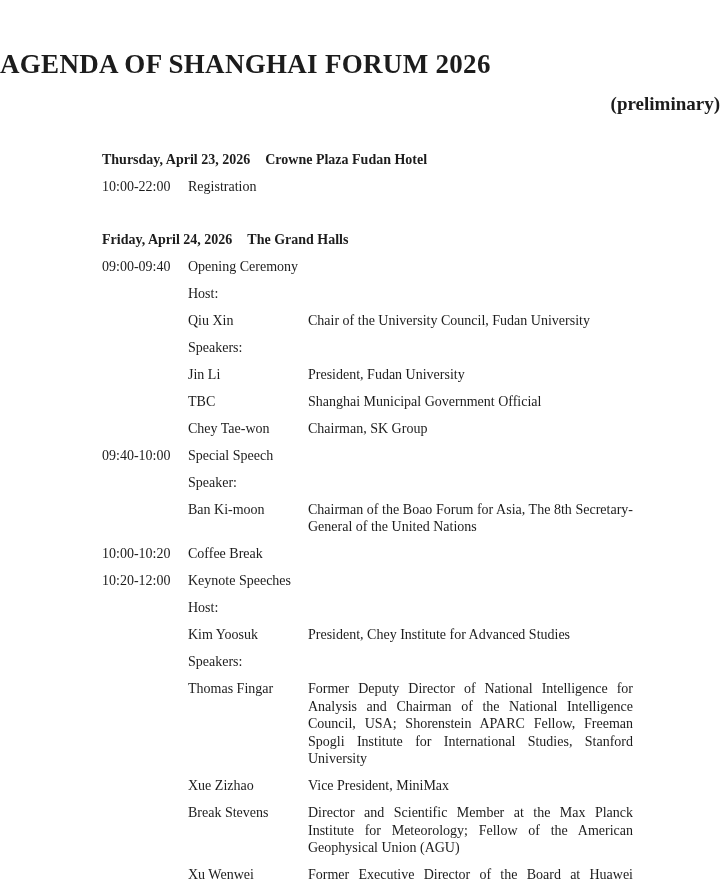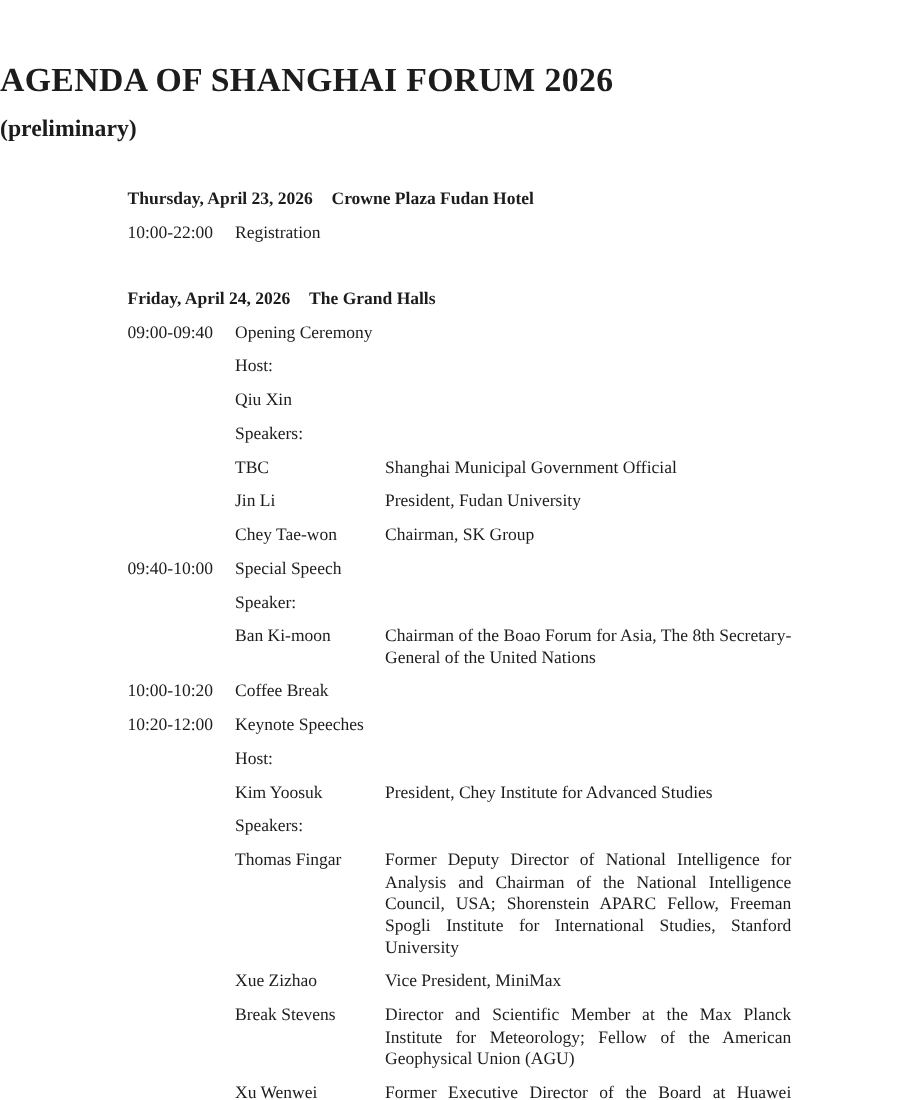--- a/index.html
+++ b/index.html
@@ -16,21 +16,21 @@
   .doc-title {
     font-size: 27px;
     font-weight: bold;
     margin: 0;
     line-height: 30px;
     letter-spacing: 0.3px;
   }
   .doc-subtitle {
     font-size: 19px;
     font-weight: bold;
-    text-align: left;
+    text-align: right;
     margin: 13px 0 0 0;
     line-height: 24px;
   }
 
   .agenda {
     margin-top: 33px;
     font-size: 14px;
     line-height: 17.5px;
   }
   .row {
@@ -73,34 +73,35 @@
         <span class="time">09:00-09:40</span>
         <span class="col2 event-title">Opening Ceremony</span>
       </div>
       <div class="row item">
         <span class="time"></span>
         <span class="col2 role">Host:</span>
       </div>
       <div class="row item">
         <span class="time"></span>
         <span class="col2 name">Qiu Xin</span>
+        <span class="col3 desc">Chair of the University Council, Fudan University</span>
       </div>
       <div class="row item">
         <span class="time"></span>
         <span class="col2 role">Speakers:</span>
       </div>
       <div class="row item">
         <span class="time"></span>
-        <span class="col2 name">TBC</span>
-        <span class="col3 desc">Shanghai Municipal Government Official</span>
+        <span class="col2 name">Jin Li</span>
+        <span class="col3 desc">President, Fudan University</span>
       </div>
       <div class="row item">
         <span class="time"></span>
-        <span class="col2 name">Jin Li</span>
-        <span class="col3 desc">President, Fudan University</span>
+        <span class="col2 name">TBC</span>
+        <span class="col3 desc">Shanghai Municipal Government Official</span>
       </div>
       <div class="row item">
         <span class="time"></span>
         <span class="col2 name">Chey Tae-won</span>
         <span class="col3 desc">Chairman, SK Group</span>
       </div>
       <div class="row event">
         <span class="time">09:40-10:00</span>
         <span class="col2 event-title">Special Speech</span>
       </div>

